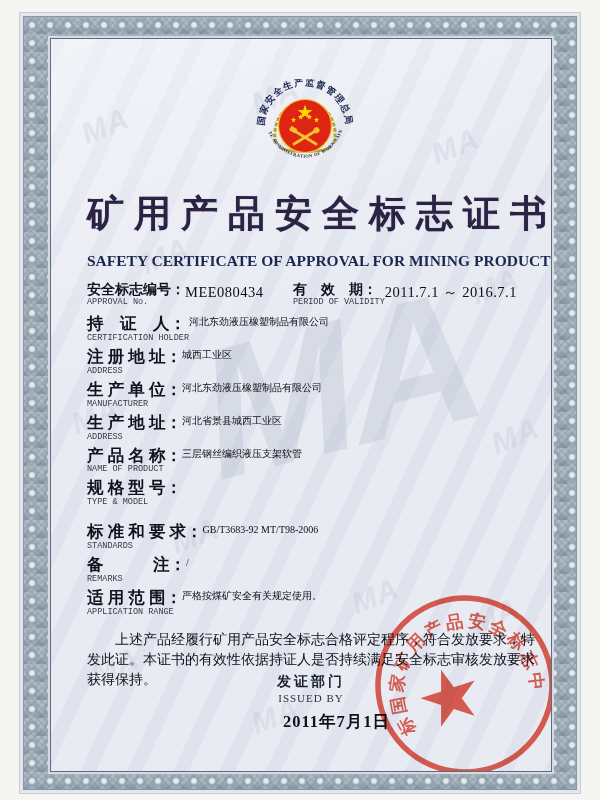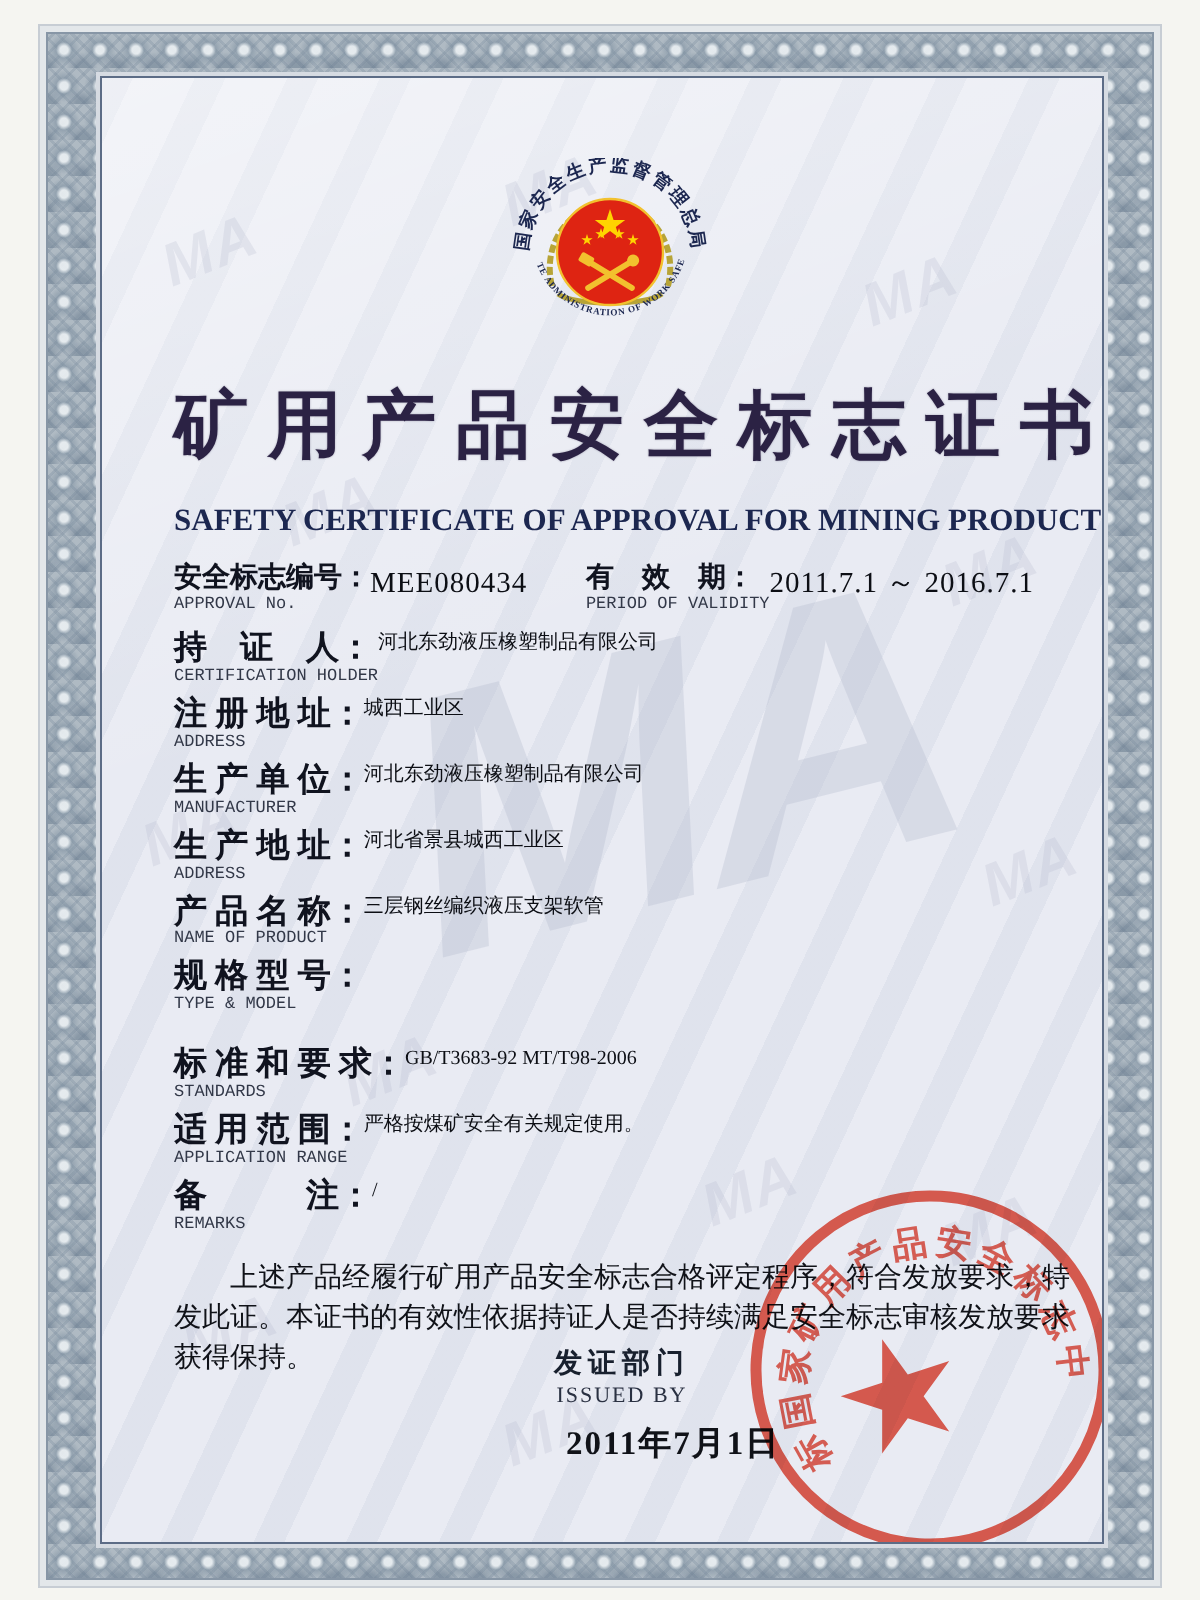--- a/index.html
+++ b/index.html
@@ -277,32 +277,32 @@
         <div class="row gap">
           <div class="lbl">
             <div class="zh">标 准 和 要 求：</div>
             <div class="en">STANDARDS</div>
           </div>
           <div class="val">GB/T3683-92 MT/T98-2006</div>
         </div>
 
         <div class="row">
           <div class="lbl">
+            <div class="zh">备　　　注：</div>
+            <div class="en">REMARKS</div>
+          </div>
+          <div class="val">/</div>
+        </div>
+
+        <div class="row">
+          <div class="lbl">
             <div class="zh">适 用 范 围：</div>
             <div class="en">APPLICATION RANGE</div>
           </div>
           <div class="val">严格按煤矿安全有关规定使用。</div>
-        </div>
-
-        <div class="row">
-          <div class="lbl">
-            <div class="zh">备　　　注：</div>
-            <div class="en">REMARKS</div>
-          </div>
-          <div class="val">/</div>
         </div>
 
       </div>
 
       <p class="declaration">上述产品经履行矿用产品安全标志合格评定程序，符合发放要求，特发此证。本证书的有效性依据持证人是否持续满足安全标志审核发放要求获得保持。</p>
 
       <div class="issued">
         <div class="zh-big">发证部门</div>
         <div class="en-small">ISSUED BY</div>
       </div>

